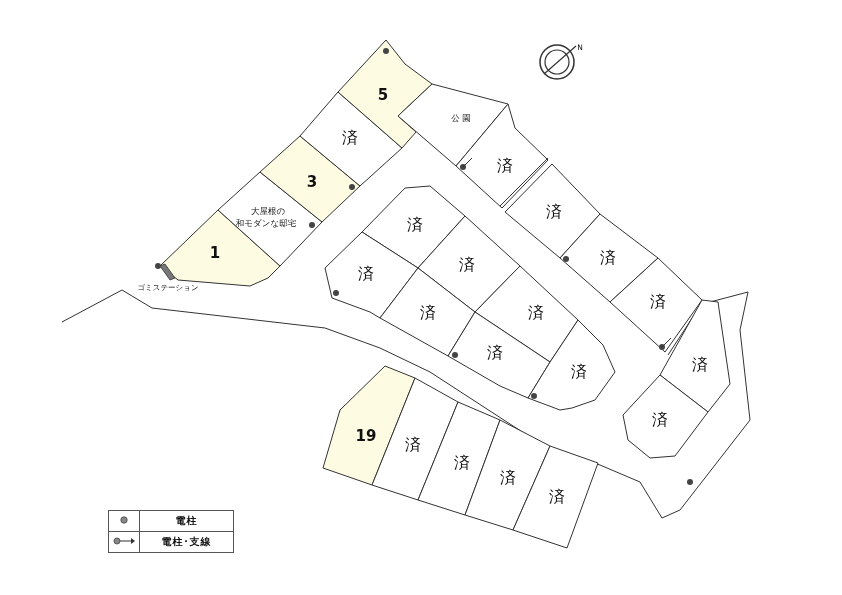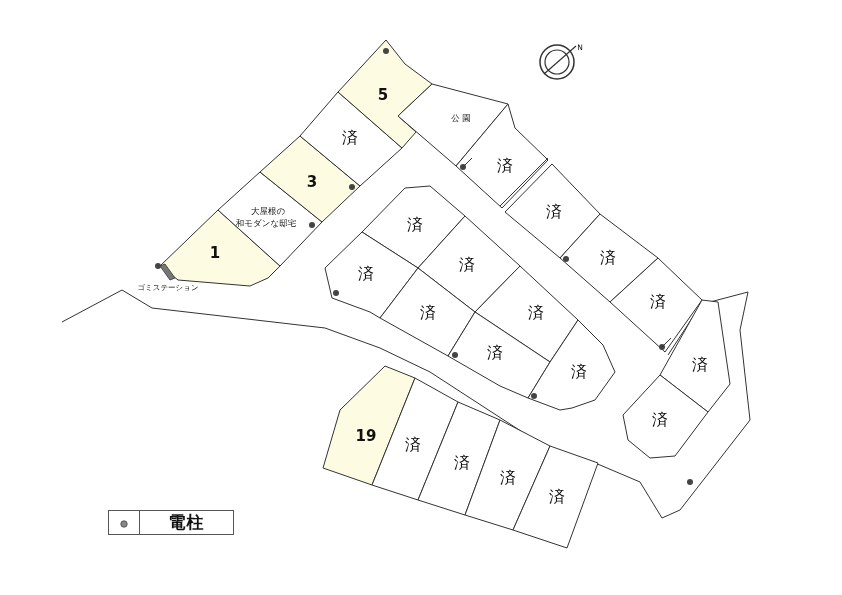--- a/index.html
+++ b/index.html
@@ -8,21 +8,21 @@
   .lot { stroke:#333; stroke-width:1; }
   .line { fill:none; stroke:#333; stroke-width:1; }
   .sold { fill:#ffffff; }
   .avail { fill:#fefbe3; }
   .lbl { font-family:"DejaVu Sans", sans-serif; fill:#111; text-anchor:middle; dominant-baseline:middle; }
   .big { font-size:16px; }
   .num { font-size:15px; font-weight:bold; }
   .small { font-size:8.5px; }
   .tiny { font-size:7.5px; }
   .pole { fill:#444; }
-  .legend { position:absolute; left:108px; top:510px; border-collapse:collapse; font-family:"DejaVu Sans", sans-serif; font-size:17px; font-weight:bold; color:#111; }
+  .legend { position:absolute; left:108px; top:510px; border-collapse:collapse; font-family:"DejaVu Sans", sans-serif; font-size:10px; font-weight:bold; color:#111; }
   .legend td { border:1px solid #555; height:20px; padding:0; }
   .legend td.sym { width:30px; text-align:center; }
   .legend td.txt { width:93px; text-align:center; letter-spacing:1px; }
 </style>
 </head>
 <body>
 
 <svg width="842" height="595" viewBox="0 0 842 595">
 
   <polyline class="line" points="62,322 122,290 152,308 325,328 380,348 430,372 550,450 600,465 640,482 662,518 680,510 750,420 740,330 748,292 710,302"></polyline>
@@ -116,14 +116,24 @@
 <table class="legend">
   <tbody>
       <tr>
     <td class="sym">
       <svg width="14" height="10" style="position:static">
             <circle cx="7" cy="5" r="3.2" fill="#888" stroke="#444" stroke-width="0.8"></circle>
           </svg>
     </td>
     <td class="txt">電柱</td>
   </tr>
+  <tr>
+    <td class="sym">
+      <svg width="24" height="10" style="position:static">
+            <circle cx="5" cy="5" r="3" fill="#888" stroke="#444" stroke-width="0.8"></circle>
+            <line x1="8" y1="5" x2="19" y2="5" stroke="#333" stroke-width="1"></line>
+            <polygon points="19,2 23,5 19,8" fill="#333"></polygon>
+          </svg>
+    </td>
+    <td class="txt">電柱･支線</td>
+  </tr>
 </tbody>
   </table>
 
 </body></html>

